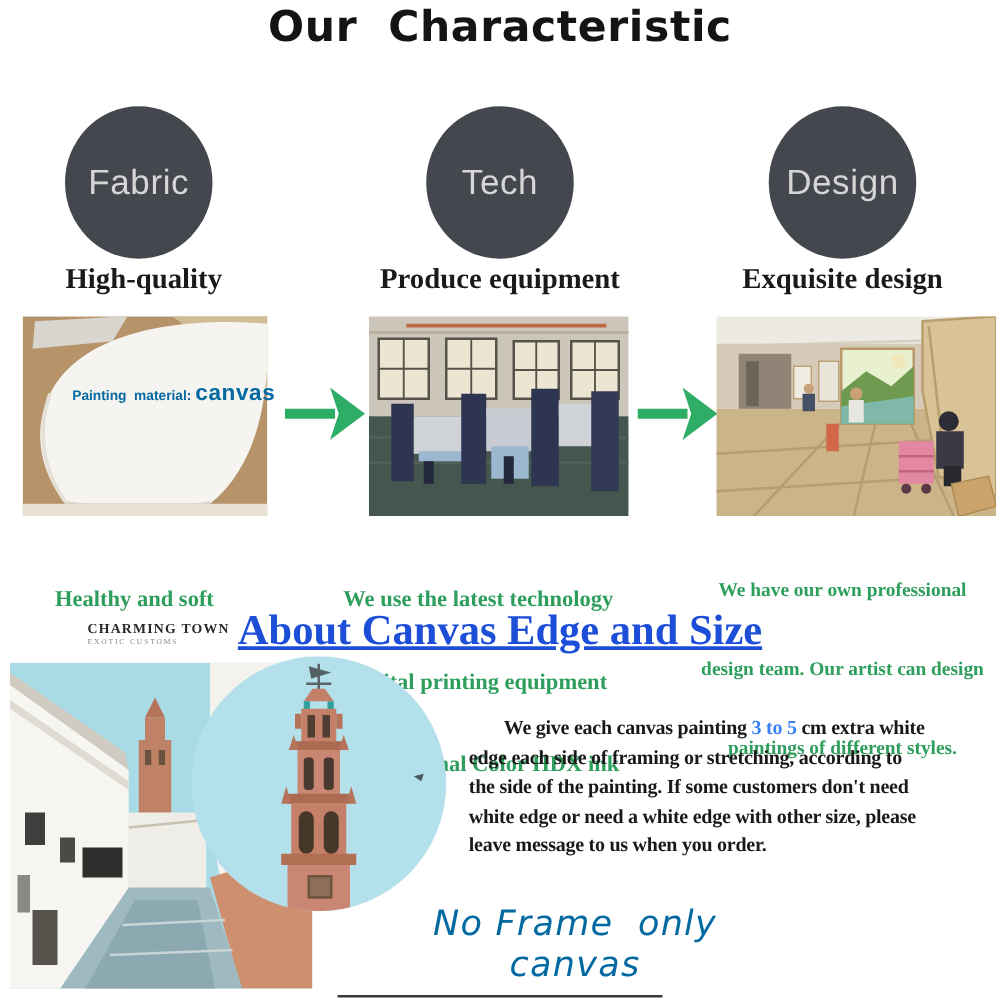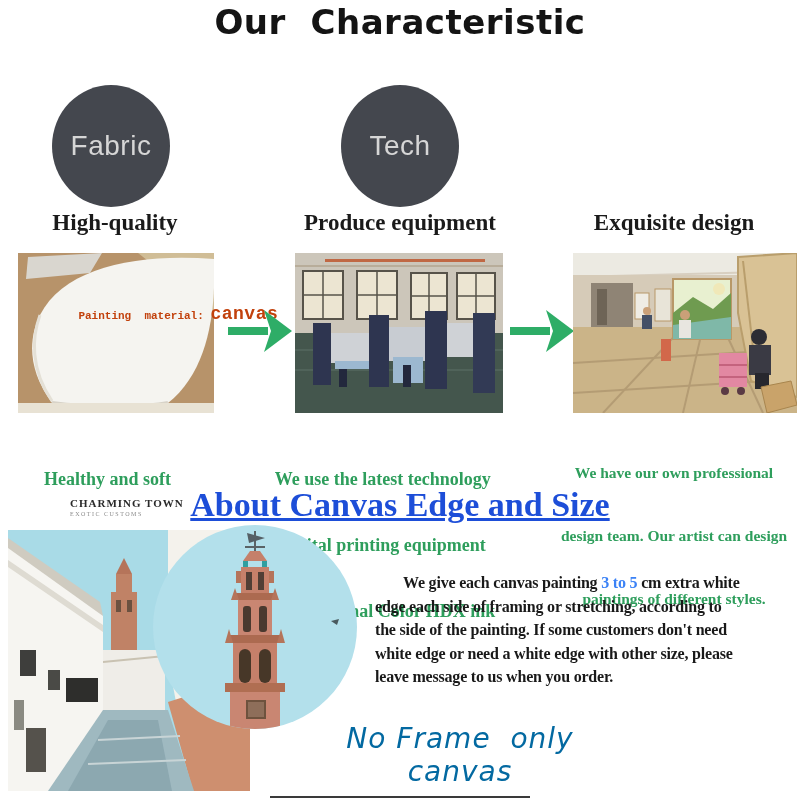--- a/index.html
+++ b/index.html
@@ -22,21 +22,21 @@
   .caption{top:210px;width:240px;text-align:center;font-weight:bold;font-size:23px;color:#1a1a1a;}
   .cap-1{left:-5px}.cap-2{left:280px}.cap-3{left:554px}
 
   
   .photo{top:253px;height:160px;overflow:hidden;}
   .photo svg{display:block;}
   #photo-canvas{left:18px;width:196px;}
   #photo-factory{left:295px;width:208px;}
   #photo-studio{left:573px;width:224px;}
 
-  #canvas-label{top:286px;left:40px;color:#c2410c;font-family:Liberation Mono, monospace;
+  #canvas-label{top:286px;left:40px;color:#0369a1;font-family:Liberation Sans, sans-serif;
     font-weight:bold;white-space:pre-wrap;text-align:center;}
   #canvas-label .pref{font-size:11px;}
   #canvas-label .word{font-size:18px;letter-spacing:.5px;}
 
   .arrow{top:306px;width:64px;height:50px;}
   .arr-1{left:228px}.arr-2{left:510px}
 
   
   .desc{font-weight:bold;color:#2e9e5c;white-space:pre-wrap;}
   .desc div{white-space:pre-wrap;text-align:center;}
@@ -71,20 +71,23 @@
 
 <div id="page">
 
   <div class="abs" id="main-title">Our  Characteristic</div>
 
   <div class="abs feat-circle circ-1">
     <span>Fabric</span>
   </div>
   <div class="abs feat-circle circ-2">
     <span>Tech</span>
+  </div>
+  <div class="abs feat-circle circ-3">
+    <span>Design</span>
   </div>
 
   <div class="abs caption cap-1">High-quality</div>
   <div class="abs caption cap-2">Produce equipment</div>
   <div class="abs caption cap-3">Exquisite design</div>
 
   <div class="abs photo" id="photo-canvas">
     <svg width="196" height="160" viewBox="0 0 196 160">
       <rect x="0" y="0" width="196" height="160" fill="#b7936a"></rect>
       <polygon points="120,0 196,0 196,60" fill="#d0bd96"></polygon>

